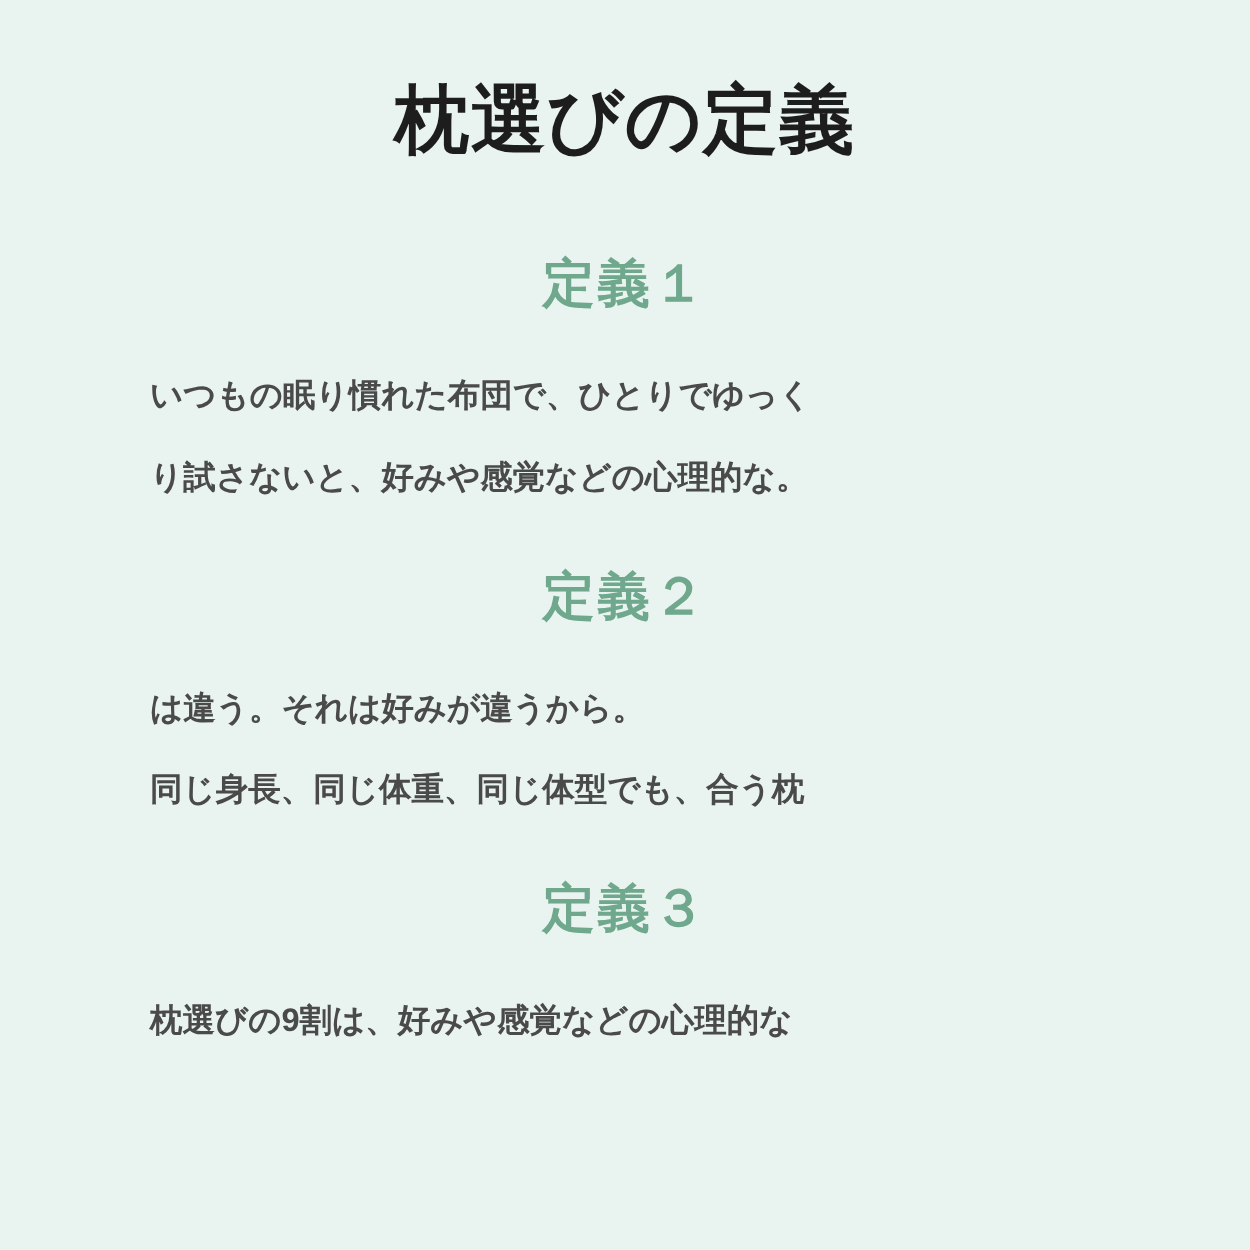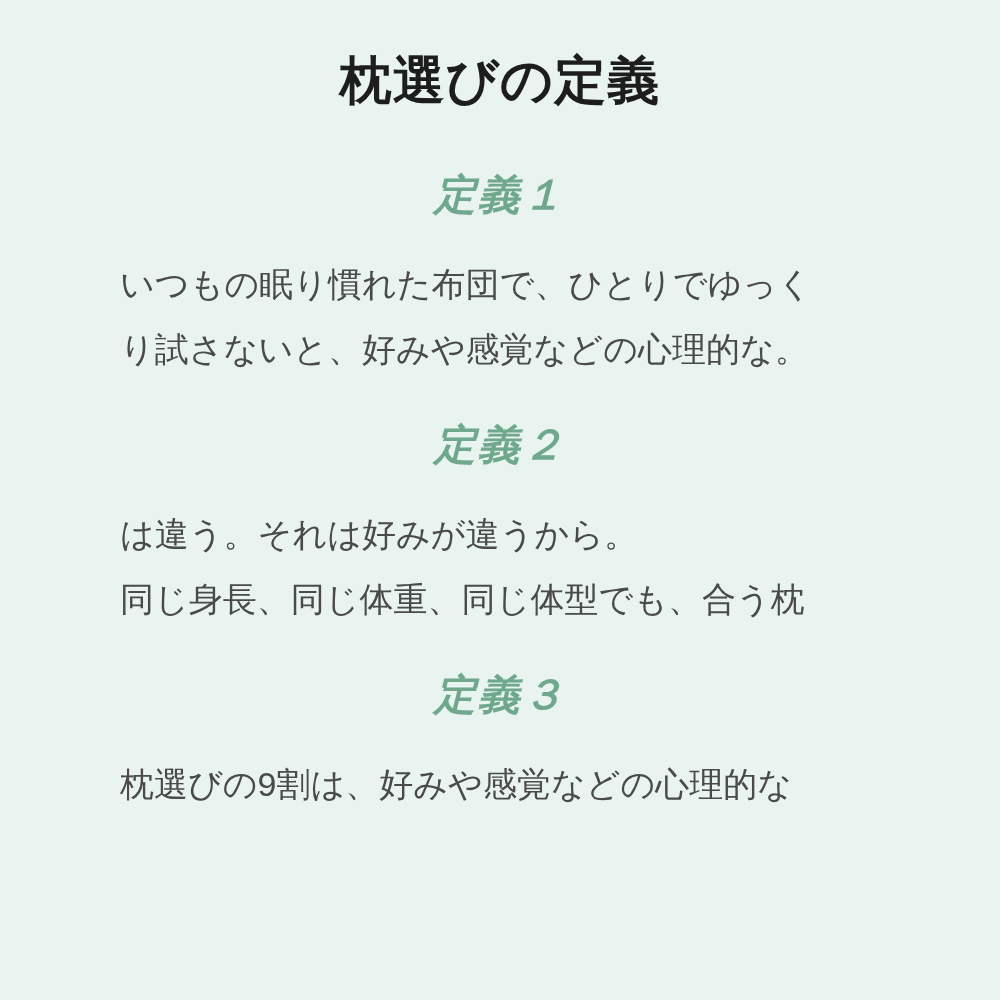--- a/index.html
+++ b/index.html
@@ -15,52 +15,51 @@
     -webkit-font-smoothing: antialiased;
   }
   .page {
     width: 760px;
     margin: 0 auto;
     padding-top: 44px;
     display: flex;
     flex-direction: column;
   }
   .page-title {
-    margin: 0;
-    font-size: 52px;
+    margin: 16px;
+    font-size: 60px;
     line-height: 72px;
     font-weight: 700;
     letter-spacing: 1px;
     text-align: center;
     color: var(--title-text, #1d1d1d);
   }
   .section {
     display: flex;
     flex-direction: column;
   }
   .section-heading {
     margin: 40px 0 34px 0;
     font-size: 42px;
     line-height: 46px;
     font-weight: 700;
     text-align: center;
     letter-spacing: 2px;
     color: var(--heading-accent, #6fa88d);
-    font-style: italic;
   }
   .section:first-child .section-heading {
     margin-top: 56px;
   }
   .section-body {
     margin: 0;
   }
   .body-line {
-    font-size: 34px;
+    font-size: 26px;
     line-height: 65px;
-    font-weight: 400;
+    font-weight: 700;
     letter-spacing: 0;
     text-align: left;
     color: var(--body-text, #4a4a4a);
   }
 </style>
 </head>
 <body>
 
 <main class="page">
   <h1 class="page-title">枕選びの定義</h1>

